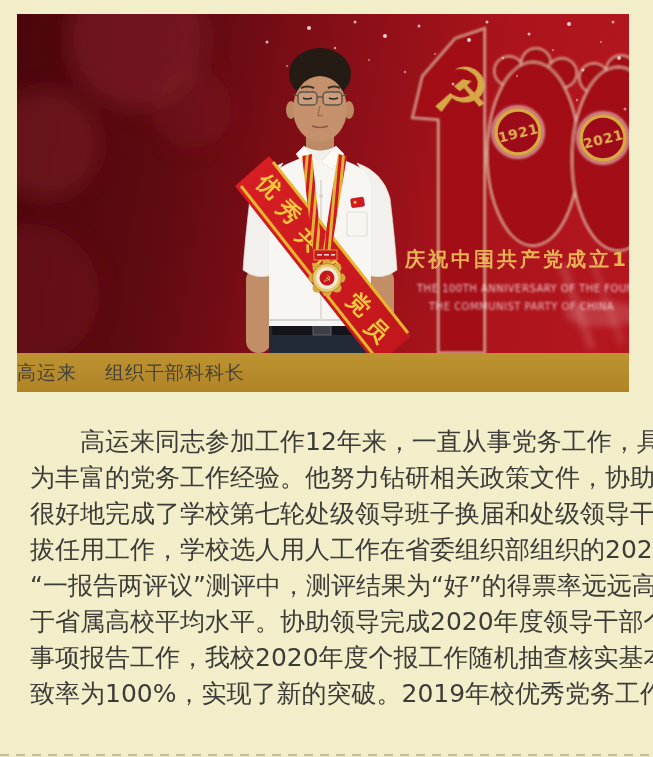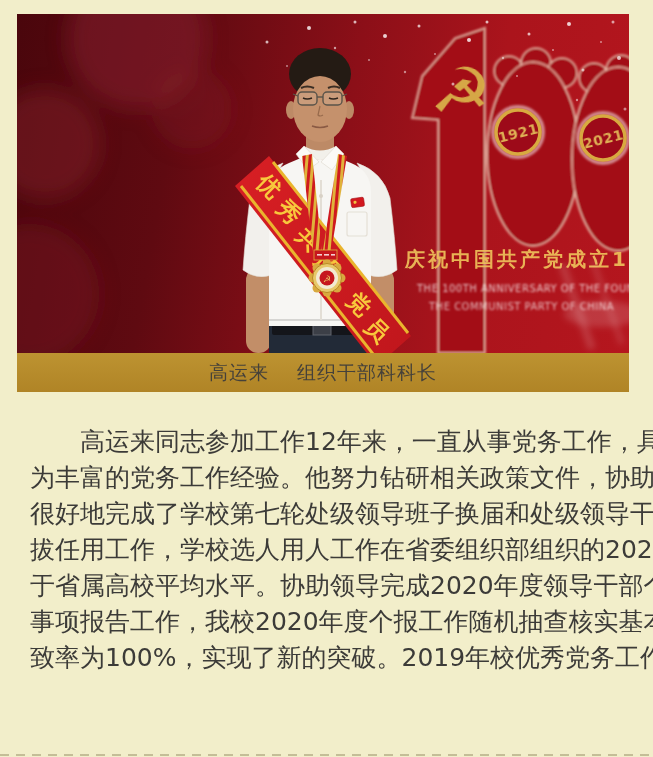--- a/index.html
+++ b/index.html
@@ -12,21 +12,21 @@
   .page{position:relative;width:653px;height:757px;}
   .figure{position:absolute;left:17px;top:14px;width:612px;}
   .photo{
     position:relative;width:612px;height:339px;overflow:hidden;
     background:linear-gradient(100deg,#4a060c 0%,#5f0a11 26%,#8c0f18 52%,#ab141c 74%,#b5161e 100%);
   }
   .photo svg{position:absolute;left:0;top:0;display:block;}
   .caption{
     width:612px;height:39px;line-height:39px;
     background:linear-gradient(#bd9331,#b08426);
-    text-align:center;color:#45413a;
+    text-align:left;color:#45413a;
     font-size:19px;font-weight:500;letter-spacing:1px;
   }
   .caption .caption-title{margin-left:28px;}
   .article{
     position:absolute;left:30px;top:424px;width:594px;
     color:#3c3b38;font-size:25px;line-height:36px;font-weight:500;
   }
   .article-line{
     text-align:justify;text-align-last:justify;
     white-space:nowrap;height:36px;overflow:visible;
@@ -241,19 +241,20 @@
     <div class="caption">
       <span>高运来</span><span class="caption-title">组织干部科科长</span>
     </div>
   </div>
 
   <div class="article">
     <div class="article-line">　　高运来同志参加工作12年来，一直从事党务工作，具有较</div>
     <div class="article-line">为丰富的党务工作经验。他努力钻研相关政策文件，协助领导</div>
     <div class="article-line">很好地完成了学校第七轮处级领导班子换届和处级领导干部选</div>
     <div class="article-line">拔任用工作，学校选人用人工作在省委组织部组织的2020年度</div>
+    <div class="article-line">“一报告两评议”测评中，测评结果为“好”的得票率远远高</div>
     <div class="article-line">于省属高校平均水平。协助领导完成2020年度领导干部个人</div>
     <div class="article-line">事项报告工作，我校2020年度个报工作随机抽查核实基本一</div>
     <div class="article-line">致率为100%，实现了新的突破。2019年校优秀党务工作者。</div>
   </div>
 
   <div class="bottom-rule"></div>
 </div>
 
 </body></html>

